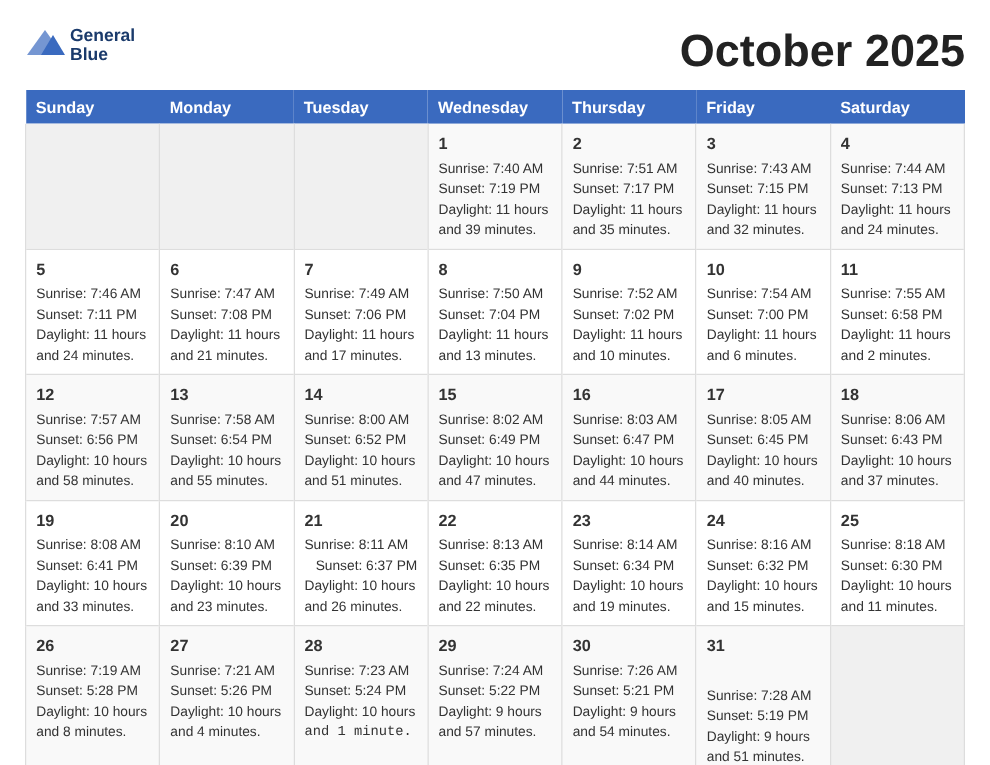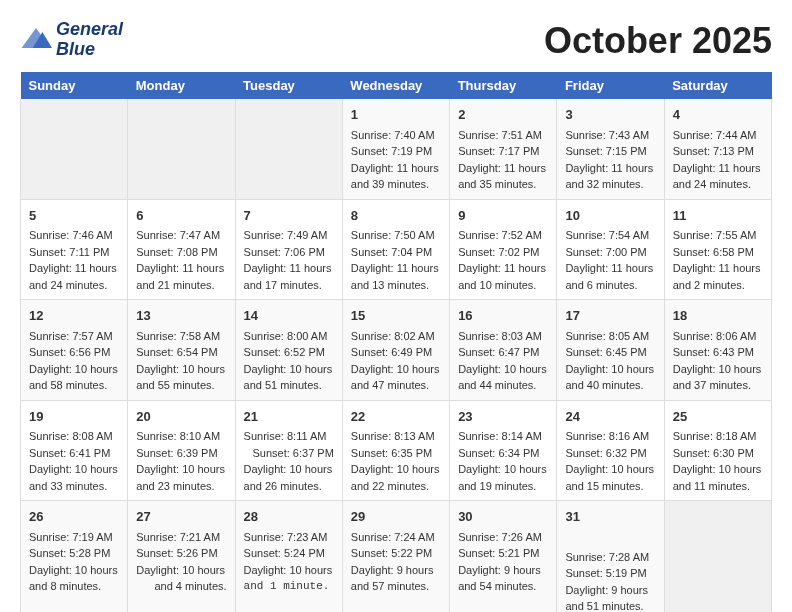--- a/index.html
+++ b/index.html
@@ -14,25 +14,24 @@
       display: flex;
       justify-content: space-between;
       align-items: flex-start;
       margin-bottom: 10px;
     }
     .logo {
       display: flex;
       align-items: center;
     }
     .logo-text {
-      font-size: 18px;
+      font-size: 14px;
       font-weight: bold;
       color: #1a3a6b;
       line-height: 1.1;
-      font-style: italic;
     }
     .logo-icon {
       width: 32px;
       height: 32px;
       margin-right: 4px;
     }
     .title-area {
       text-align: right;
     }
     .month-title {
@@ -313,21 +312,21 @@
           <span style="display: block;">Sunrise: 7:19 AM</span>
           <span style="display: block;">Sunset: 5:28 PM</span>
           <span style="display: block;">Daylight: 10 hours</span>
           <span style="display: block;">and 8 minutes.</span>
         </td>
         <td>
           <span class="day-num">27</span>
           <span style="display: block;">Sunrise: 7:21 AM</span>
           <span style="display: block;">Sunset: 5:26 PM</span>
           <span style="display: block;">Daylight: 10 hours</span>
-          <span style="display: block; text-align: right;">and 4 minutes.</span>
+          <span style="display: block;">and 4 minutes.</span>
         </td>
         <td>
           <span class="day-num">28</span>
           <span style="display: block;">Sunrise: 7:23 AM</span>
           <span style="display: block;">Sunset: 5:24 PM</span>
           <span style="display: block;">Daylight: 10 hours</span>
           <span style="display: block; font-family: Liberation Mono, monospace;">and 1 minute.</span>
         </td>
         <td>
           <span class="day-num">29</span>

